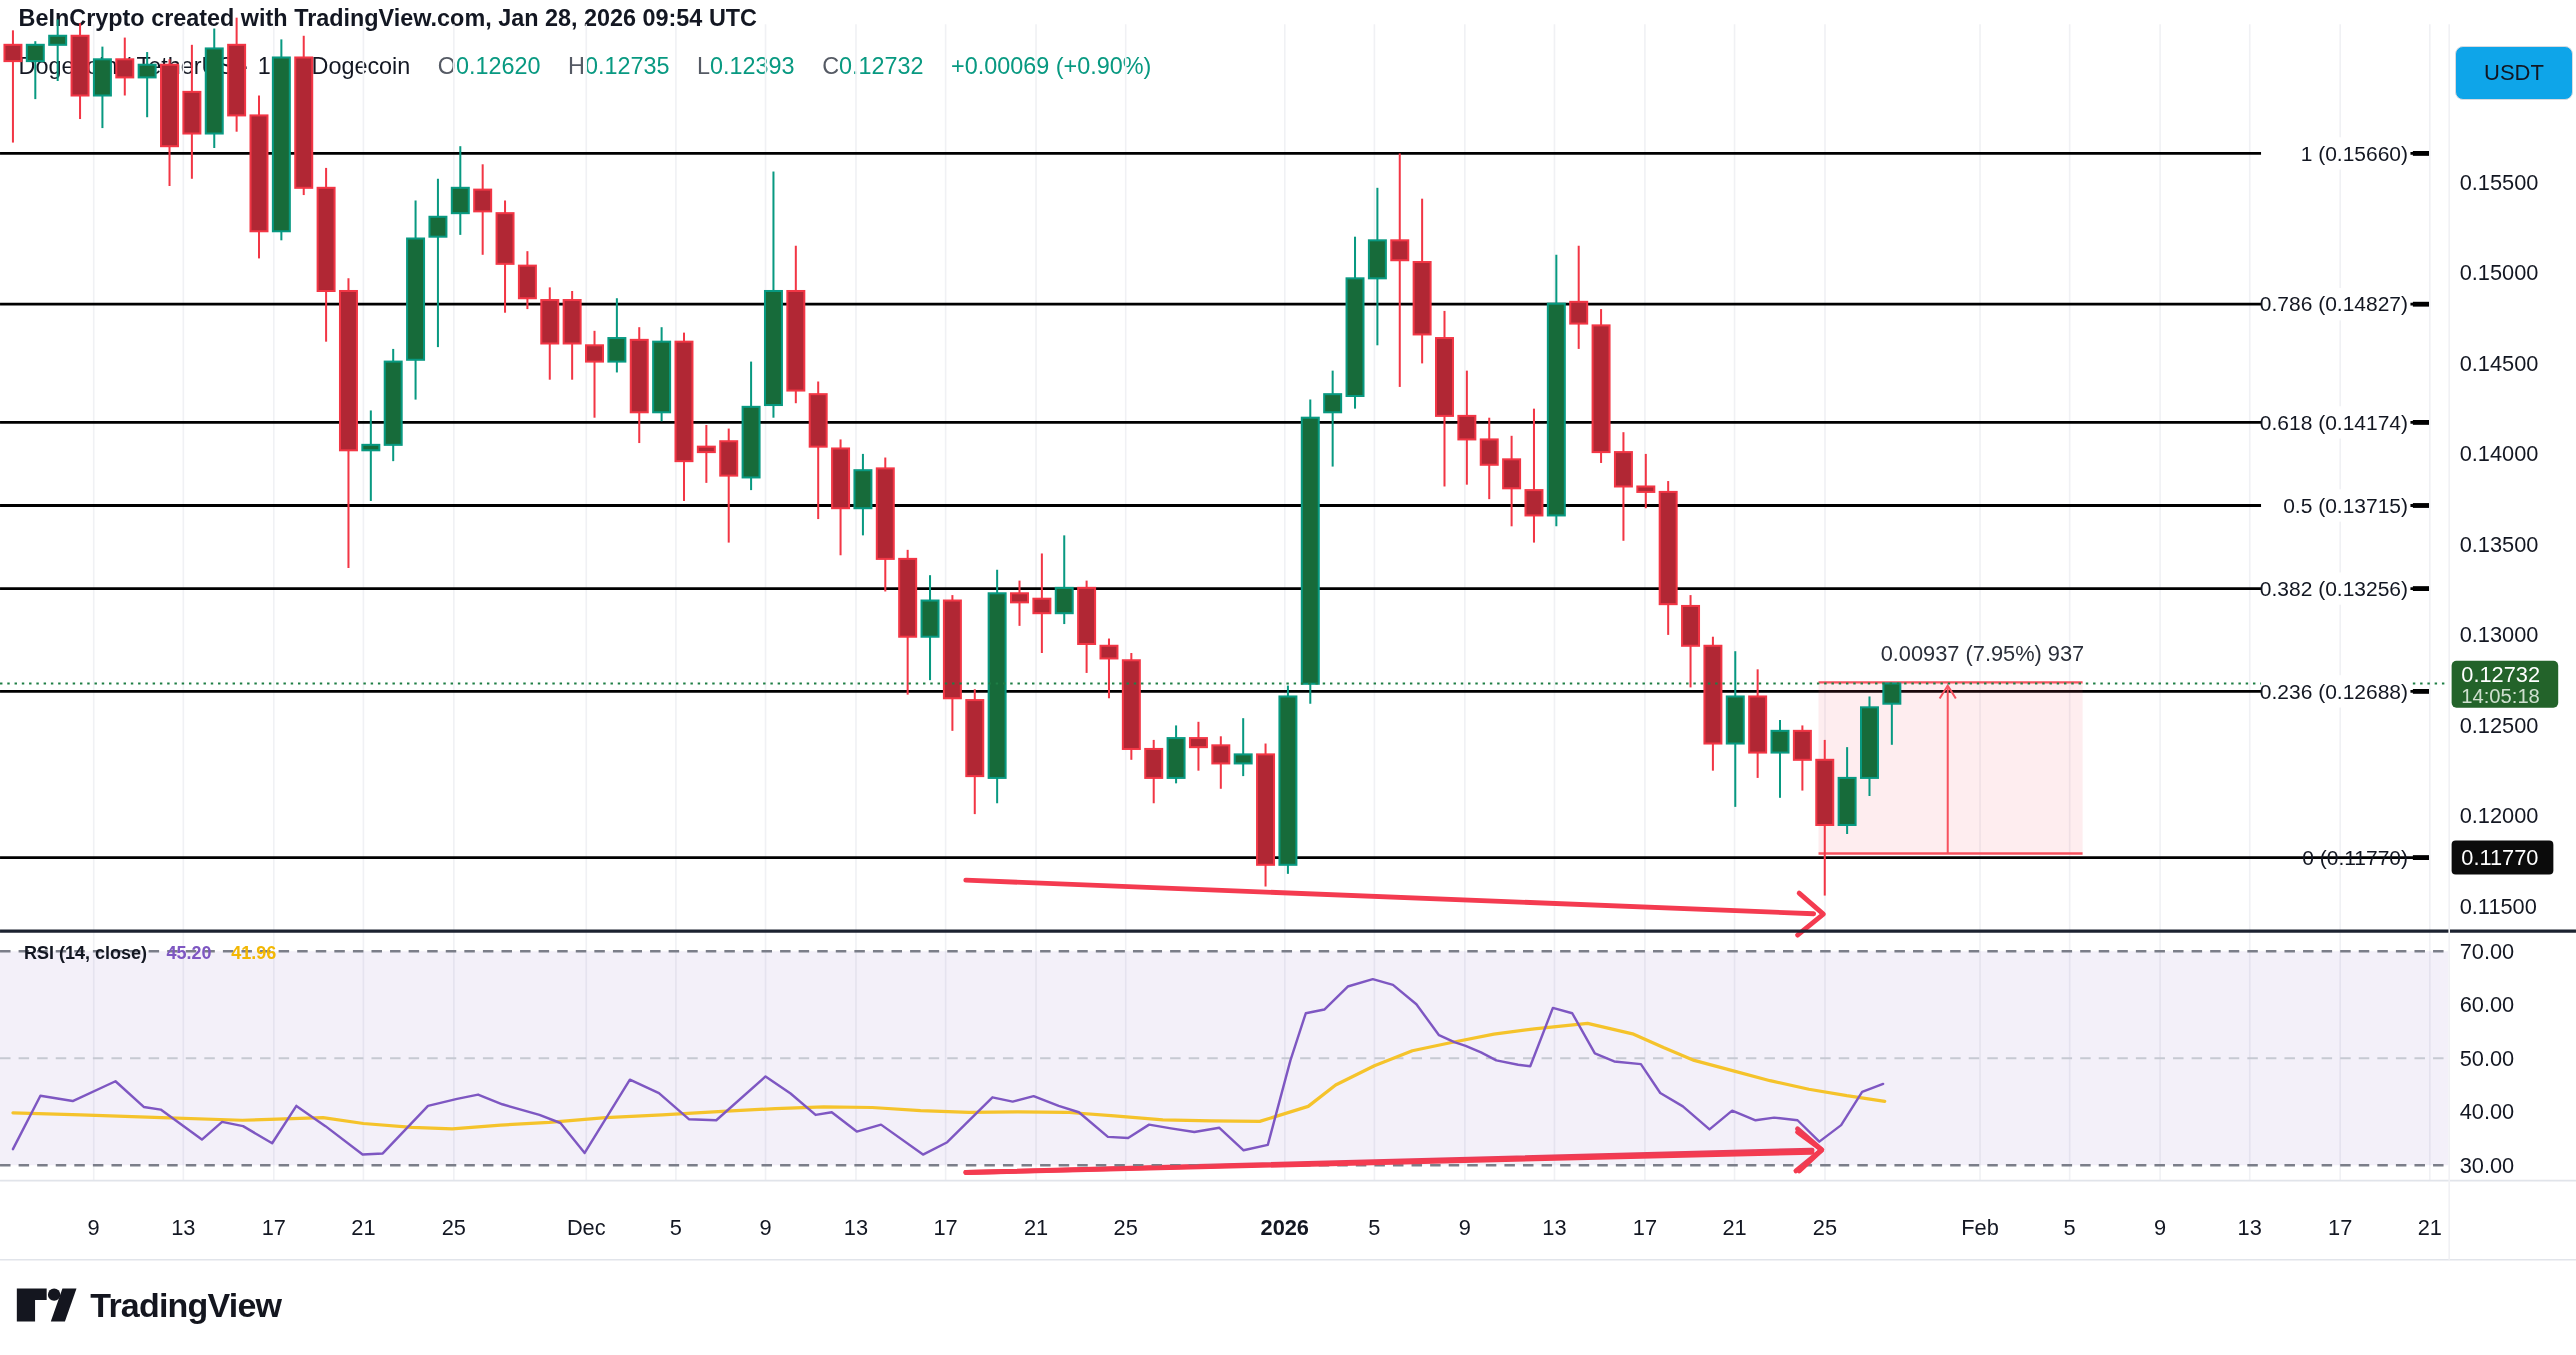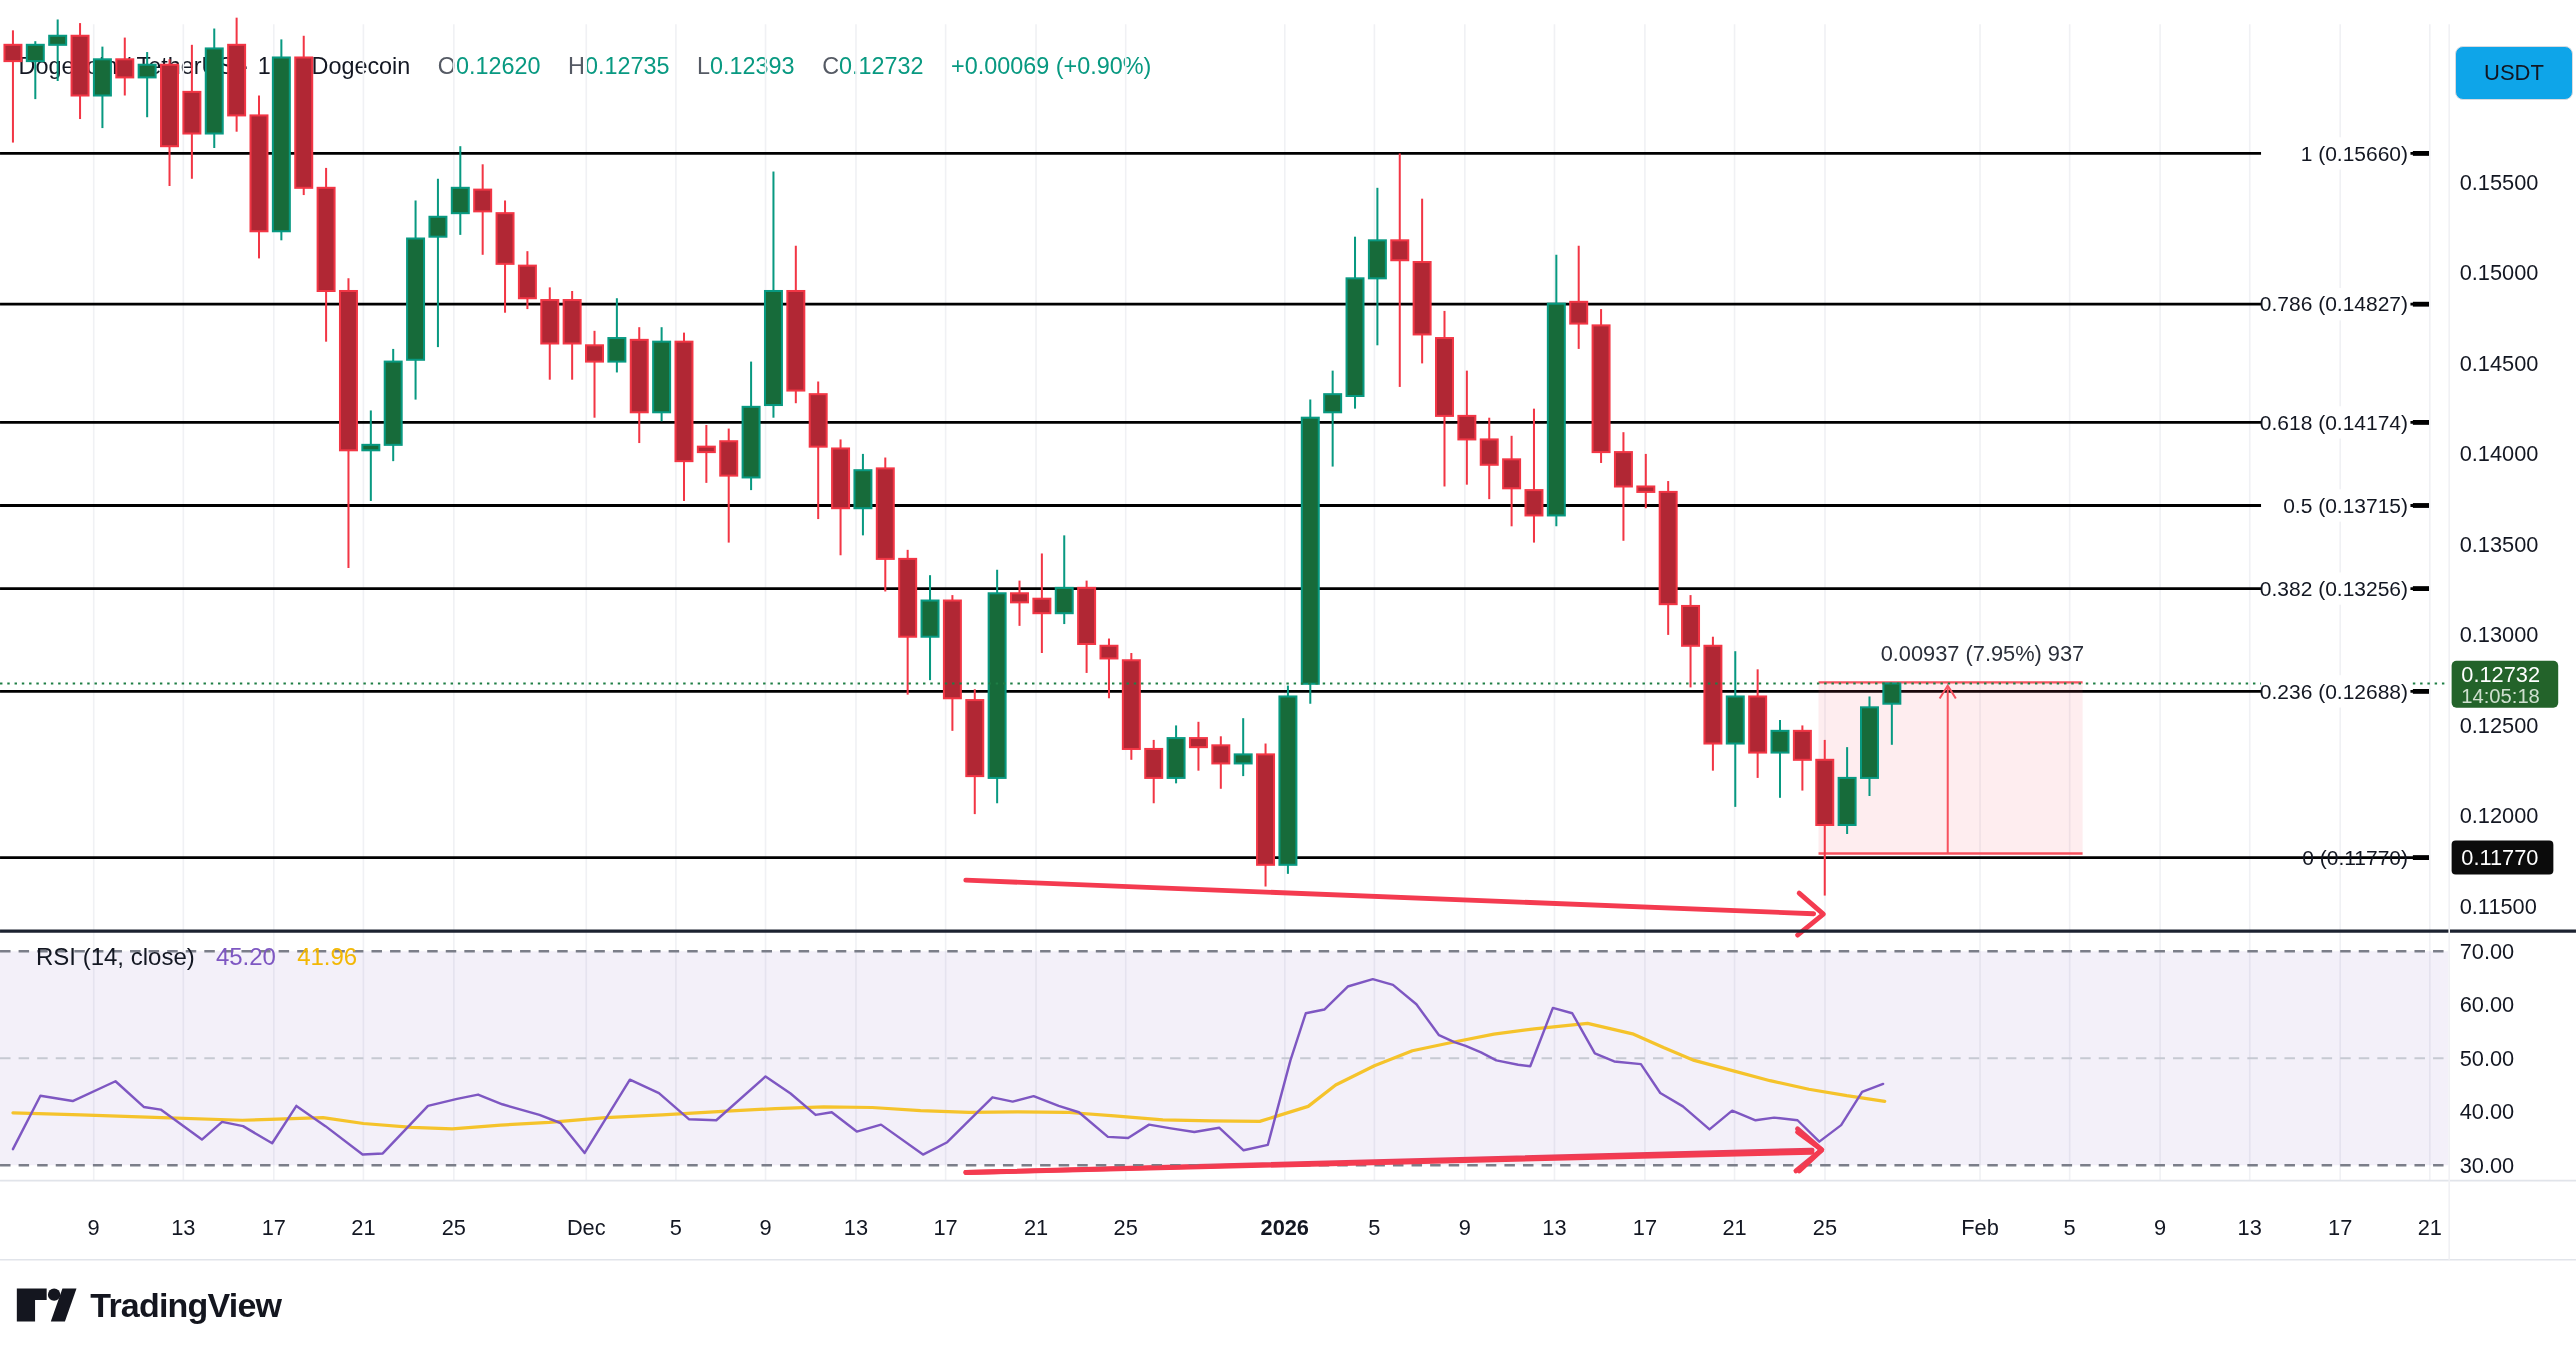--- a/index.html
+++ b/index.html
@@ -9,31 +9,32 @@
   .hdr{position:absolute;left:18.6px;top:4.8px;font-size:23.4px;font-weight:bold;color:#131722;white-space:nowrap;}
   .legend{position:absolute;left:18.6px;top:53px;font-size:23.4px;color:#131722;white-space:nowrap;}
   .legend .sym{color:#131722;}
   .legend .sep{color:#6a6d78;padding:0 8px;}
   .legend .olab{color:#555a64;margin-left:21px;}
   .legend .oval{color:#089981;margin-top:36px;}
   .legend .chg{color:#089981;margin-left:21px;}
   .usdt-btn{position:absolute;left:2455px;top:46px;width:118px;height:54px;border:1.6px solid #d7dae0;
     border-radius:8px;background:#0ea5e9;color:#131722;font-size:22px;display:flex;align-items:center;
     justify-content:center;box-sizing:border-box;}
-  .rsi-legend{position:absolute;left:36px;top:943px;font-size:24px;color:#131722;white-space:nowrap;}
+  .rsi-legend{position:absolute;left:24px;top:943px;font-size:18px;color:#131722;white-space:nowrap;font-weight:bold;}
   .rsi-legend .v1{color:#7e57c2;margin-left:14.5px;}
   .rsi-legend .v2{color:#f2b705;margin-left:14.5px;}
   .tv-logo{position:absolute;left:16px;top:1284px;display:flex;align-items:center;gap:11.3px;}
   .tv-logo .word{font-size:34px;font-weight:800;color:#14161f;letter-spacing:-0.8px;}
 </style>
 </head>
 <body>
 
 <div id="stage">
 
+  <div class="hdr">BeInCrypto created with TradingView.com, Jan 28, 2026 09:54 UTC</div>
 
   <div class="legend">
     <span class="sym">Dogecoin / TetherUS</span><span class="sep">·</span><span class="sym">1D</span><span class="sep">·</span><span class="sym">Dogecoin</span>
     <span class="olab">O</span><span class="oval">0.12620</span>
     <span class="olab">H</span><span class="oval">0.12735</span>
     <span class="olab">L</span><span class="oval">0.12393</span>
     <span class="olab">C</span><span class="oval">0.12732</span>
     <span class="chg">+0.00069 (+0.90%)</span>
   </div>
 

